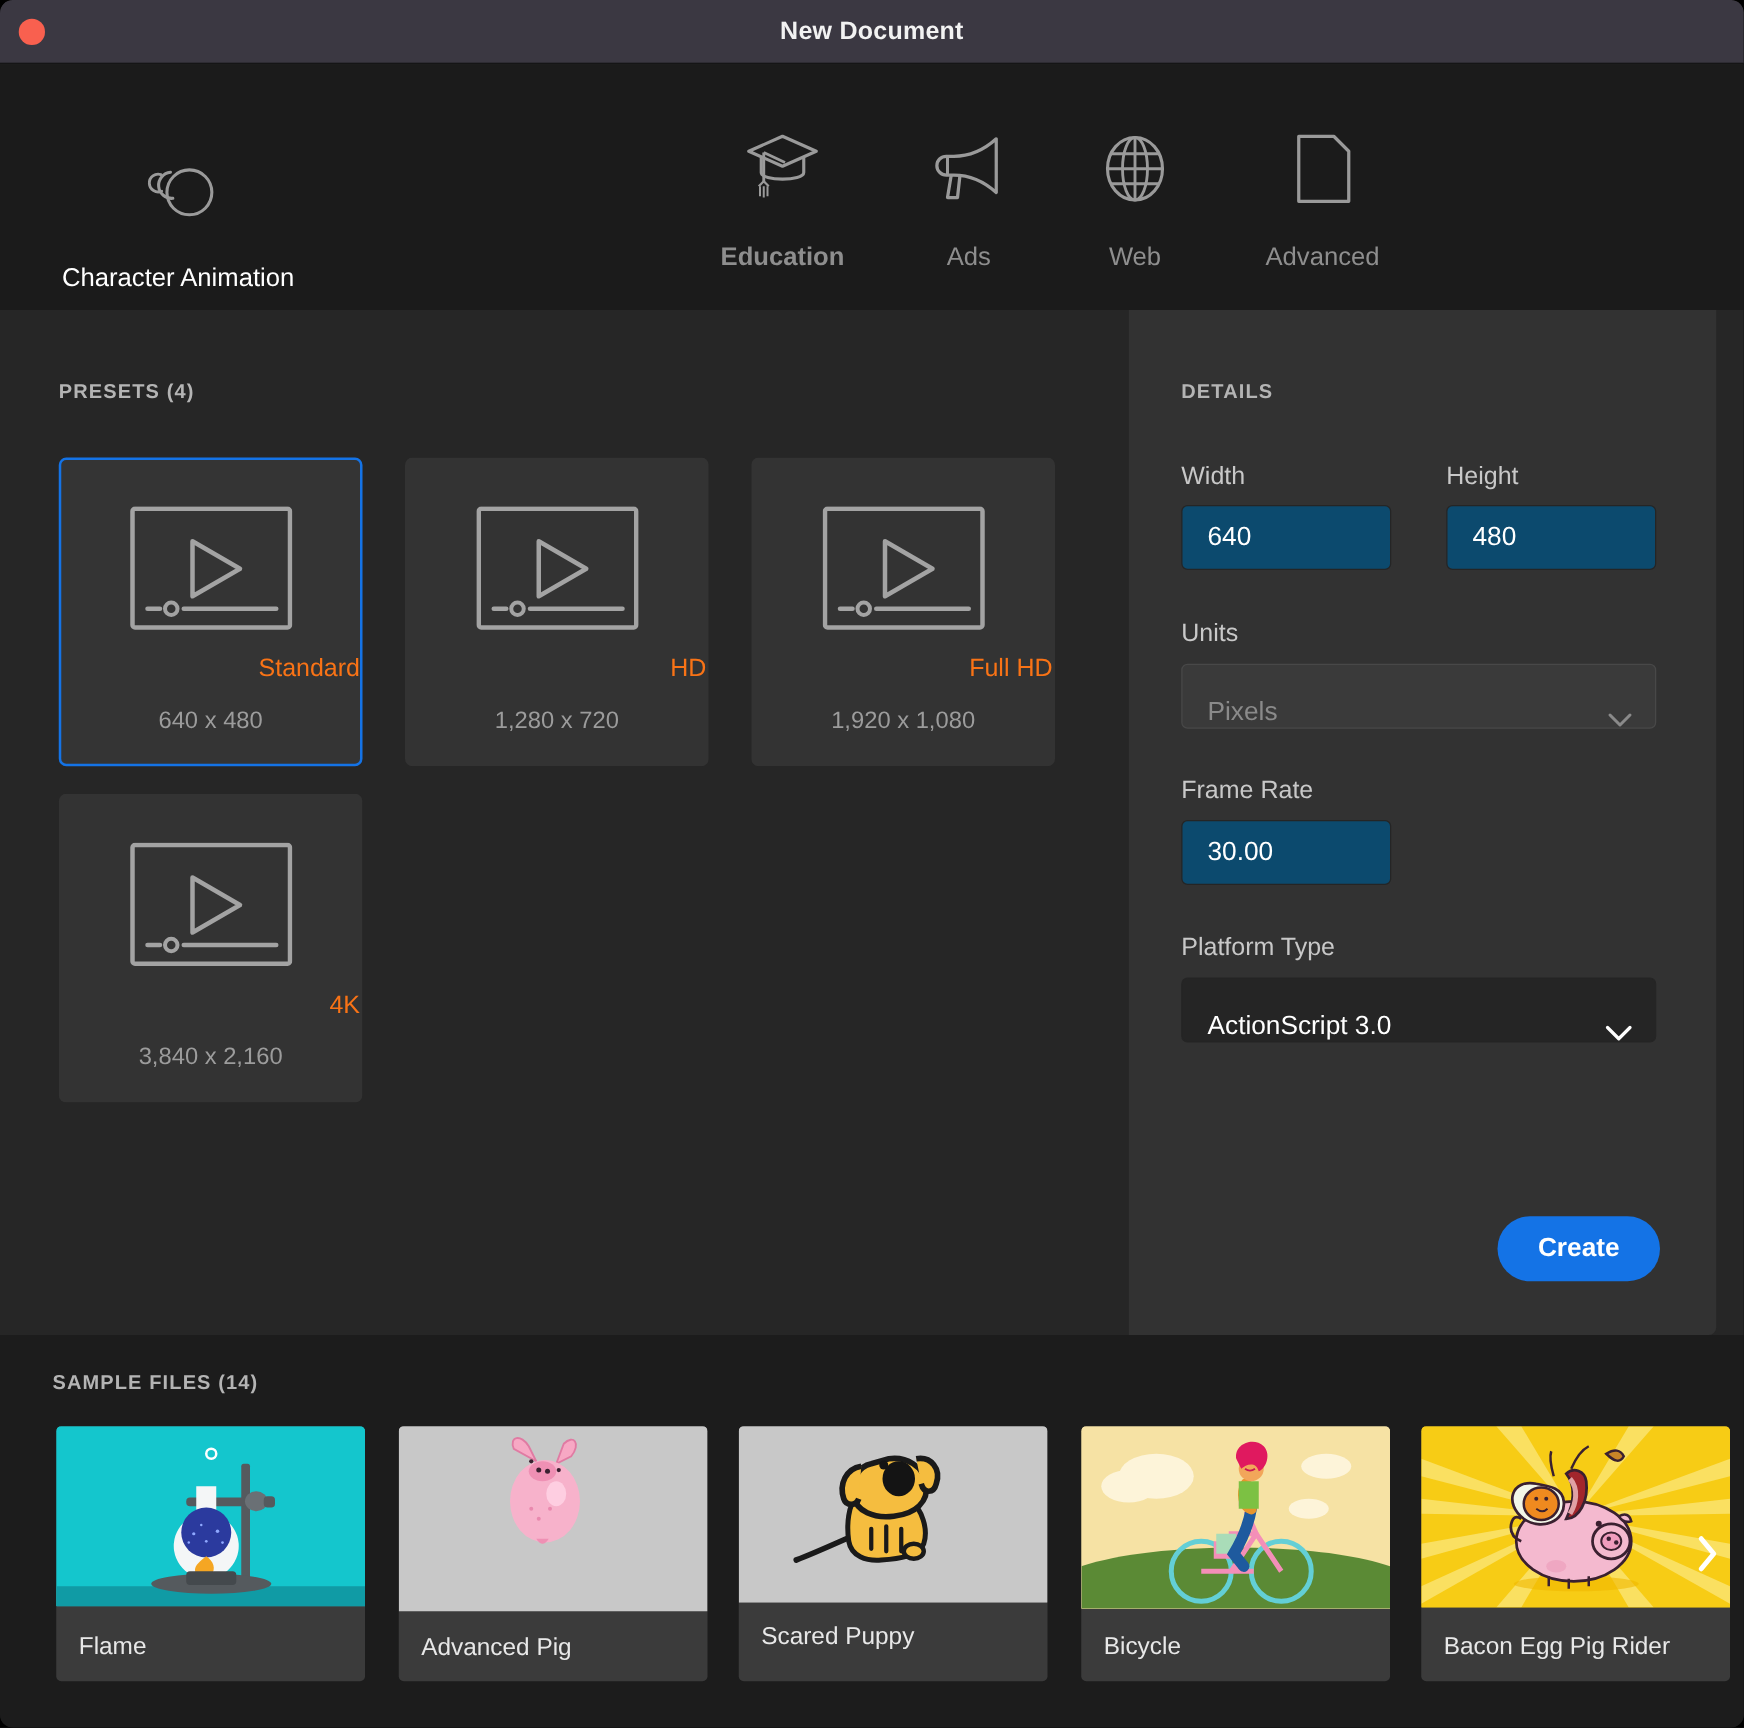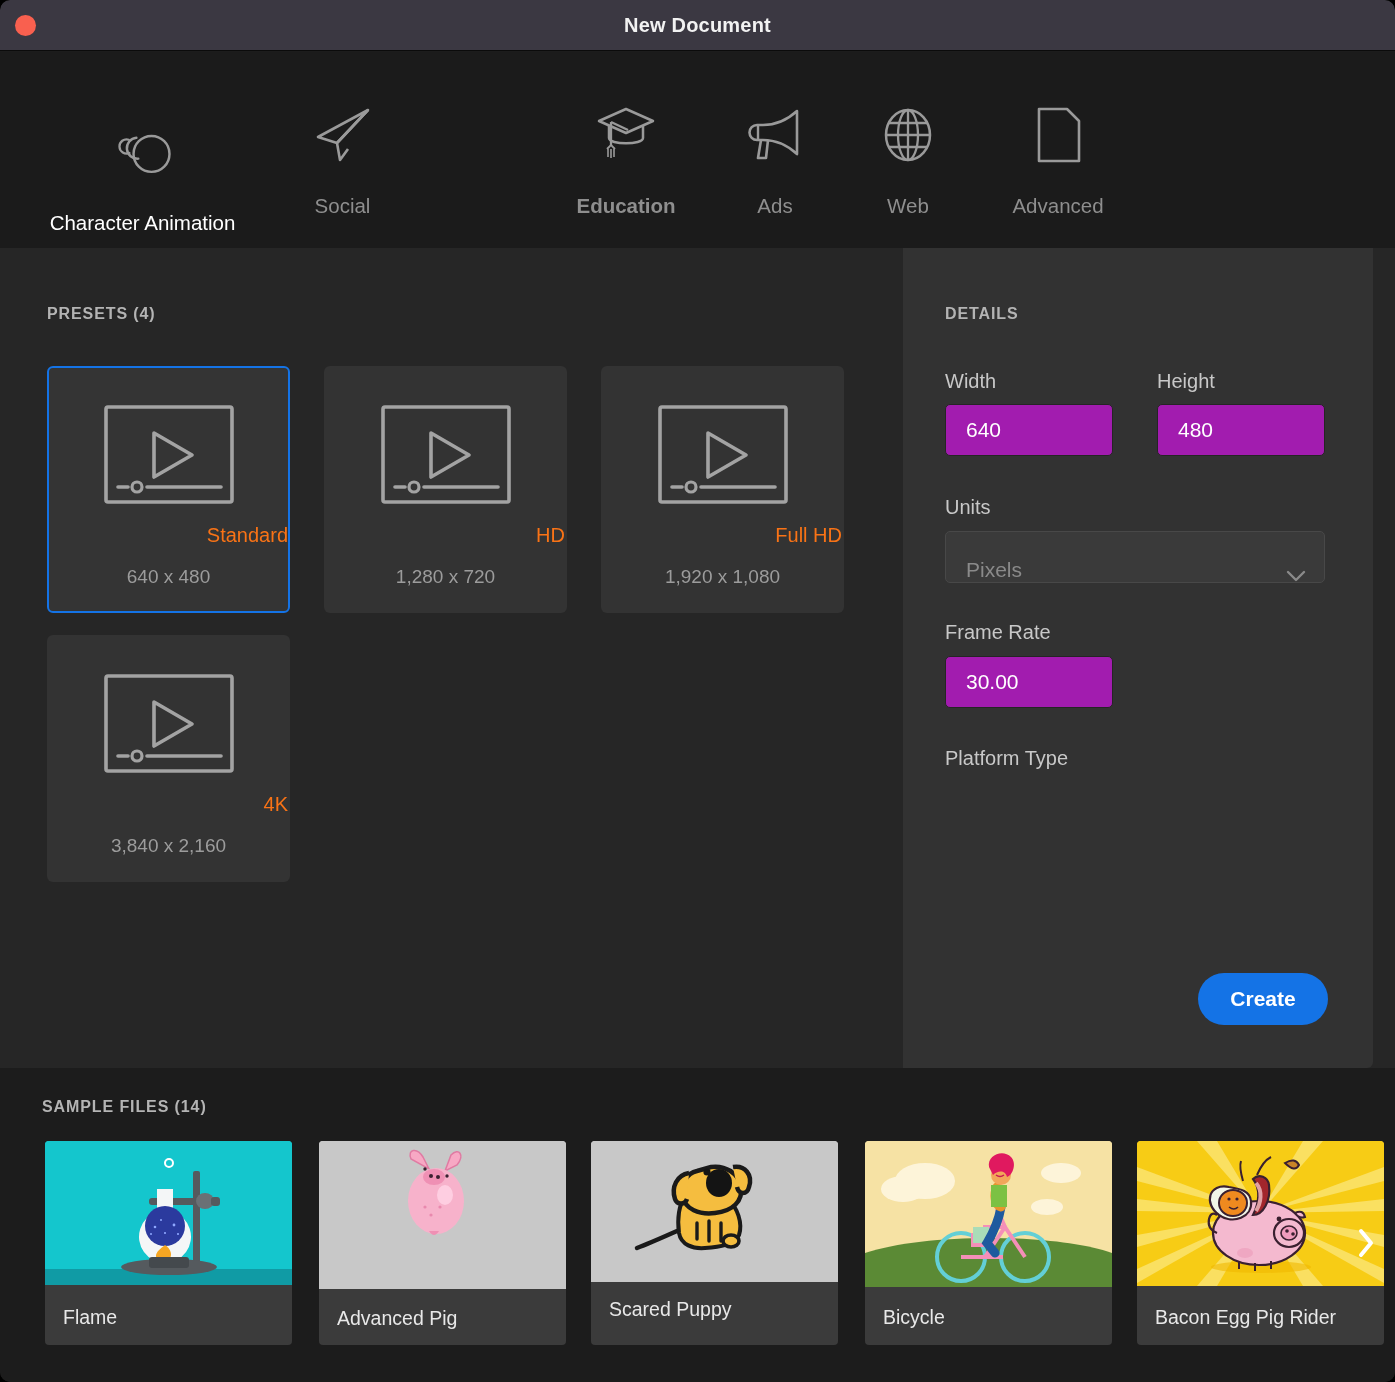--- a/index.html
+++ b/index.html
@@ -173,21 +173,21 @@
   }
   #details-title { left: 42px; top: 57px; }
 
   .field-label {
     position: absolute;
     color: #c8c8c8;
     font-size: 20px;
   }
   .text-input {
     position: absolute;
-    background: #a21caf;
+    background: #0c4a6e;
     border: 1px solid #252525;
     border-radius: 5px;
     color: #ffffff;
     font-family: "Liberation Sans", sans-serif;
     font-size: 21px;
     padding: 0 20px;
     outline: none;
   }
   .dropdown {
     position: absolute;
@@ -284,29 +284,20 @@
       <div class="tab active" style="left: 44px; width: 197px; margin-top: 17px;">
         <span class="tab-icon">
           <svg width="74" height="62" viewBox="0 0 74 62">
       <circle cx="46" cy="33" r="19" fill="none" stroke="#9a9a9a" stroke-width="2.6"></circle>
       <path d="M30 16 a11 11 0 1 0 2 22" fill="none" stroke="#9a9a9a" stroke-width="2.6" stroke-linecap="round"></path>
       <path d="M22 18 a7.5 7.5 0 1 0 0.6 14" fill="none" stroke="#9a9a9a" stroke-width="2.4" stroke-linecap="round"></path>
     </svg>
         </span>
         <span class="tab-label">Character Animation</span>
         <span class="tab-underline" style="width:197px"></span>
-      </div>
-      <div class="tab" style="left: 296px; width: 93px;">
-        <span class="tab-icon">
-          <svg width="62" height="62" viewBox="0 0 62 62">
-      <path d="M56 6 L6 33 L25 39 Z" fill="none" stroke="#9a9a9a" stroke-width="2.6" stroke-linejoin="round"></path>
-      <path d="M56 6 L25 39 L28 56 L36 45" fill="none" stroke="#9a9a9a" stroke-width="2.6" stroke-linejoin="round"></path>
-    </svg>
-        </span>
-        <span class="tab-label">Social</span>
       </div>
       <div class="tab" style="left: 563px; width: 126px; font-weight: bold;">
         <span class="tab-icon">
           <svg width="62" height="62" viewBox="0 0 62 62">
       <path d="M31 5 L58 17 L31 29 L4 17 Z" fill="none" stroke="#9a9a9a" stroke-width="2.5" stroke-linejoin="round"></path>
       <path d="M14 22 v12 c0 7 34 7 34 0 V22" fill="none" stroke="#9a9a9a" stroke-width="2.5" stroke-linejoin="round"></path>
       <path d="M16 18 L33 26" fill="none" stroke="#9a9a9a" stroke-width="2.3"></path>
       <path d="M16 18 v24" fill="none" stroke="#9a9a9a" stroke-width="2.3"></path>
       <path d="M12 45 l4 -4 l4 4" fill="none" stroke="#9a9a9a" stroke-width="1.8"></path>
       <path d="M13 45 v8 M16 45 v9 M19 45 v8" fill="none" stroke="#9a9a9a" stroke-width="1.6"></path>
@@ -414,20 +405,28 @@
       <svg width="20" height="12" viewBox="0 0 20 12">
           <path d="M2 2 L10 10 L18 2" fill="none" stroke="#8a8a8a" stroke-width="2.4" stroke-linecap="round" stroke-linejoin="round"></path>
         </svg>
     </span>
   </div>
 
   <div class="field-label" style="left:945px; top:621px;">Frame Rate</div>
   <input class="text-input" style="left: 945px; top: 656px; width: 168px; height: 52px;" value="30.00">
 
   <div class="field-label" style="left:945px; top:747px;">Platform Type</div>
+  <div class="dropdown enabled" style="left:945px; top:782px; width:380px; height:52px;">
+    <span class="dd-text">ActionScript 3.0</span>
+    <span class="dd-chev">
+      <svg width="22" height="13" viewBox="0 0 22 13">
+          <path d="M2 2 L11 11 L20 2" fill="none" stroke="#ffffff" stroke-width="2.6" stroke-linecap="round" stroke-linejoin="round"></path>
+        </svg>
+    </span>
+  </div>
 
   <button id="create-btn" style="left:1198px; top:973px;text-align:center;">Create</button>
 
   <div id="samples-pane"></div>
   <div class="section-title" id="samples-title">SAMPLE FILES (14)</div>
   <div id="samples-list">
       <div class="sample-card" style="left: 45px;">
         <div class="sample-thumb" style="height:144px;background:#14c6cd"><svg viewBox="0 0 247 144" preserveAspectRatio="none" width="247" height="144">
       <rect width="247" height="144" fill="#14c6cd"></rect>
       <rect y="128" width="247" height="16" fill="#109ba5"></rect>

